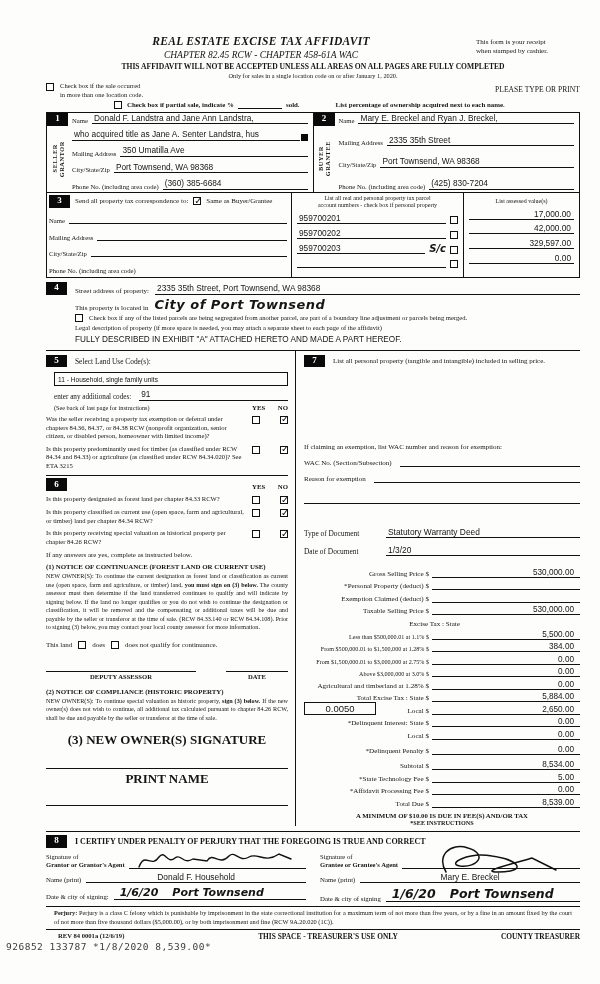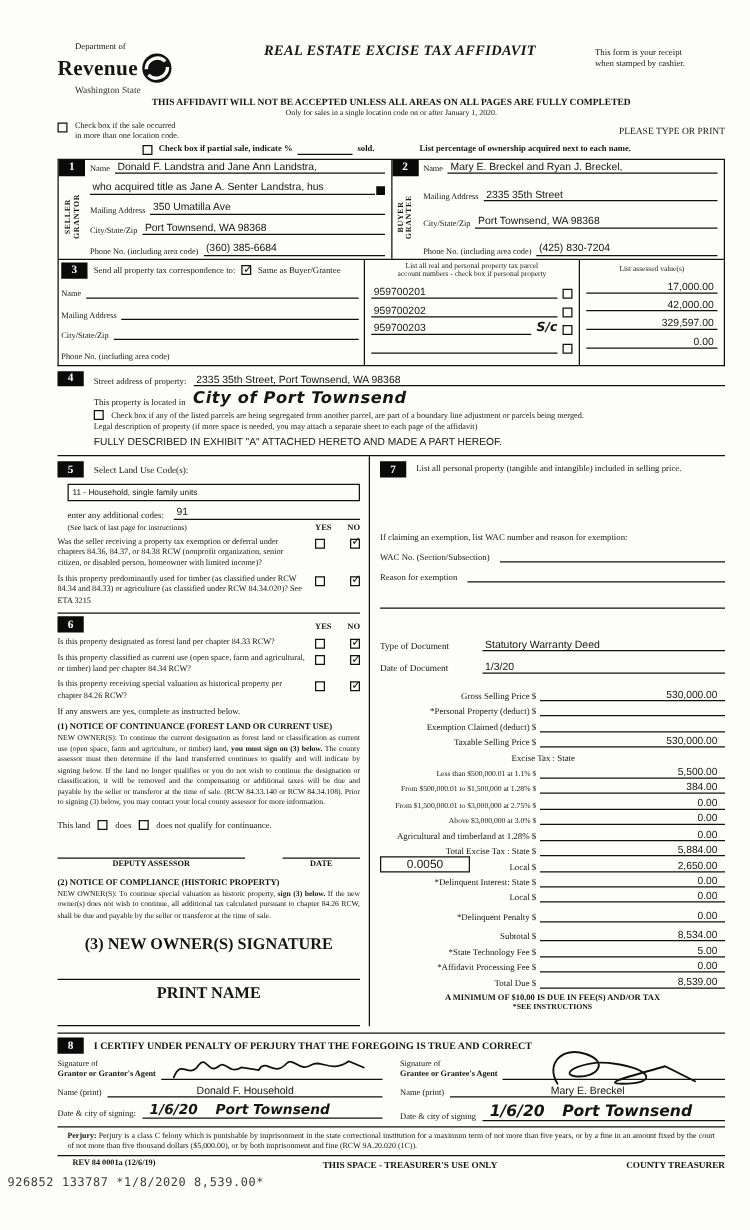--- a/index.html
+++ b/index.html
@@ -123,34 +123,23 @@
   .foot .mid2{flex:1;text-align:center;font-size:7.4px;font-weight:700;}
   .foot .ct{width:140px;text-align:right;font-size:7.4px;font-weight:700;}
   .stamp{position:absolute;left:6px;top:941px;font-family:"DejaVu Sans Mono",monospace;font-size:9.5px;color:#3d3d3d;letter-spacing:.5px;}
 </style>
 </head>
 <body>
 
 <div class="page">
 
   <div class="hdr">
-    <div class="logo">
-      <div class="l1">Department of</div>
-      <div class="l2">
-          <span>Revenue</span>
-        <svg width="27" height="27" viewBox="0 0 30 30" style="margin-left:2px;">
-          <circle cx="15" cy="15" r="13" fill="#111"></circle>
-          <path d="M5.5 16 a10 10 0 0 1 17 -7" stroke="#fdfdfb" stroke-width="3" fill="none"></path>
-          <path d="M24.5 14 a10 10 0 0 1 -17 7" stroke="#fdfdfb" stroke-width="3" fill="none"></path>
-        </svg>
-      </div>
-      <div class="l3">Washington State</div>
-    </div>
     <div class="titleblk">
       <div class="t1">REAL ESTATE EXCISE TAX AFFIDAVIT</div>
+      <div class="t2">CHAPTER 82.45 RCW - CHAPTER 458-61A WAC</div>
     </div>
     <div class="receipt">
       <div>This form is your receipt</div>
       <div>when stamped by cashier.</div>
     </div>
   </div>
   <div class="warn">THIS AFFIDAVIT WILL NOT BE ACCEPTED UNLESS ALL AREAS ON ALL PAGES ARE FULLY COMPLETED</div>
   <div class="only">Only for sales in a single location code on or after January 1, 2020.</div>
 
   <div class="checksrow">
@@ -409,21 +398,21 @@
       <div class="csig" style="margin-top:2px;">PRINT NAME</div>
       <div class="pline" style="margin-top:18px;"></div>
     </div>
 
     <div class="midr">
       <div class="sechead">
         <span class="nb">7</span>
         <span style="font-size:7px;padding-top:2px;">List all personal property (tangible and intangible) included in selling price.</span>
       </div>
       <div style="height:44px;"></div>
-      <div style="font-size:7px;">If claiming an exemption, list WAC number and reason for exemption:</div>
+      <div style="font-size:7px;margin-top:32px;">If claiming an exemption, list WAC number and reason for exemption:</div>
       <div class="wrow">
         <span class="wlab">WAC No. (Section/Subsection)</span>
         <span class="wline"></span>
       </div>
       <div class="wrow">
         <span class="wlab">Reason for exemption</span>
         <span class="wline"></span>
       </div>
       <div class="wrow" style="margin-top:11px;">
           <span class="wline"></span>

